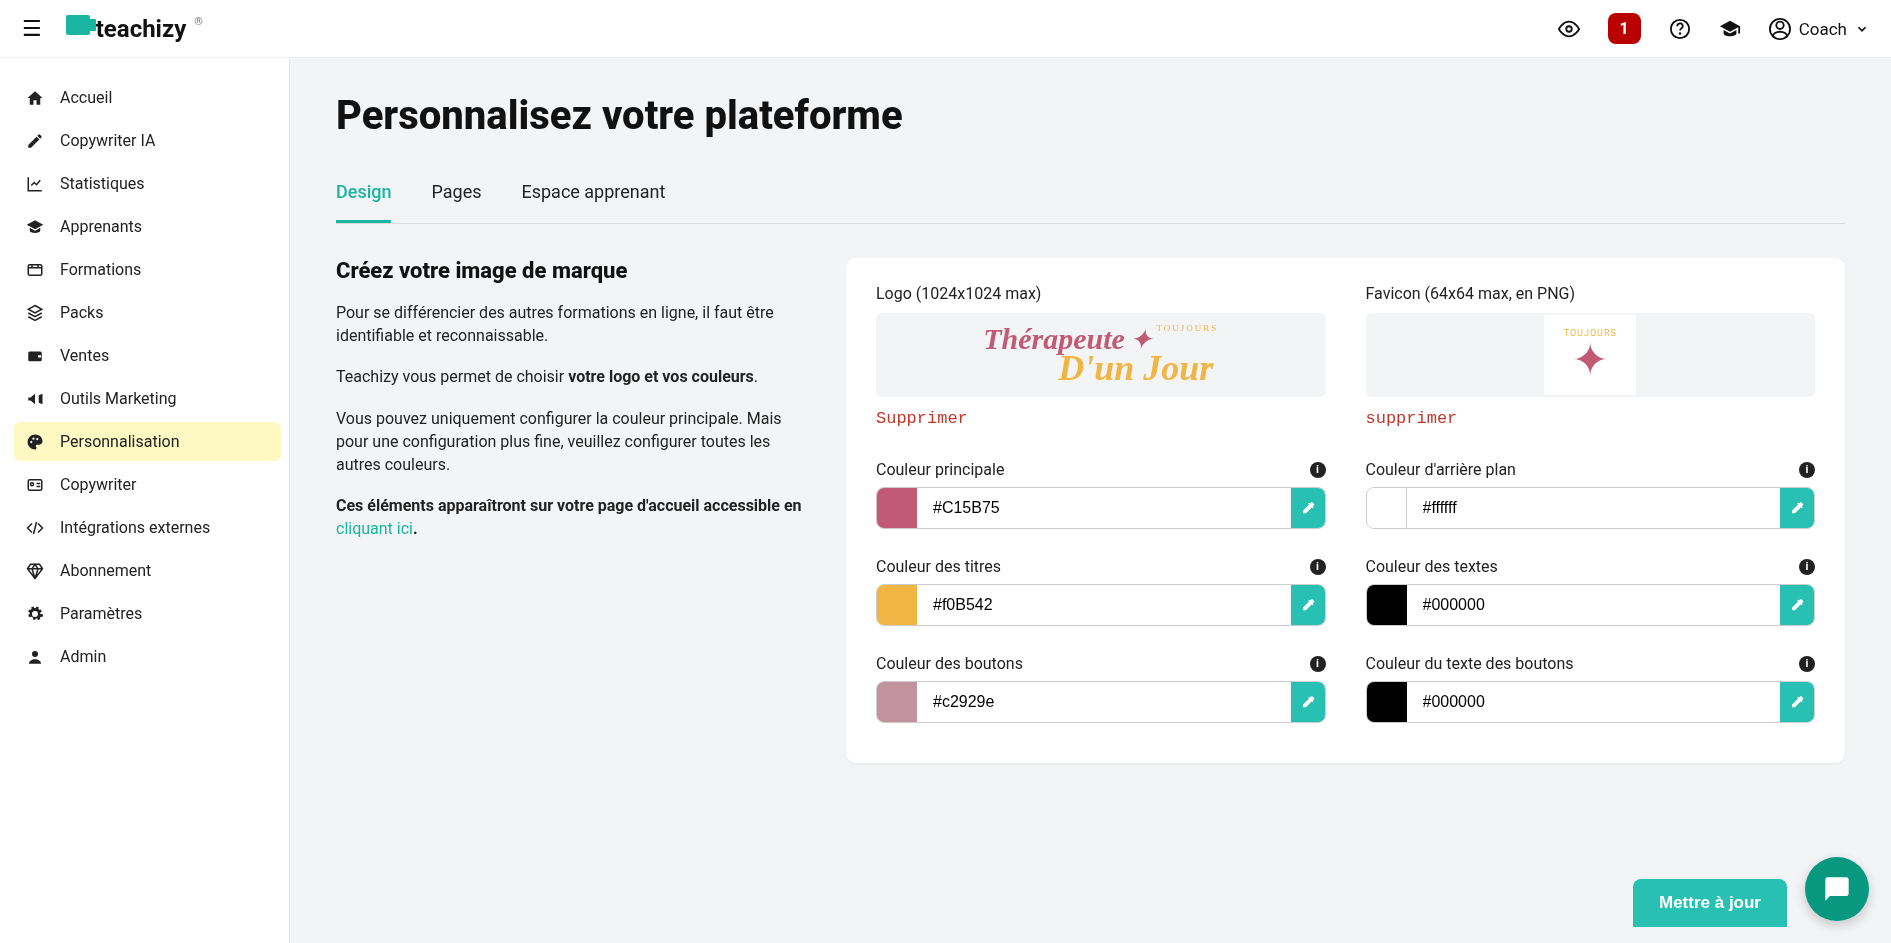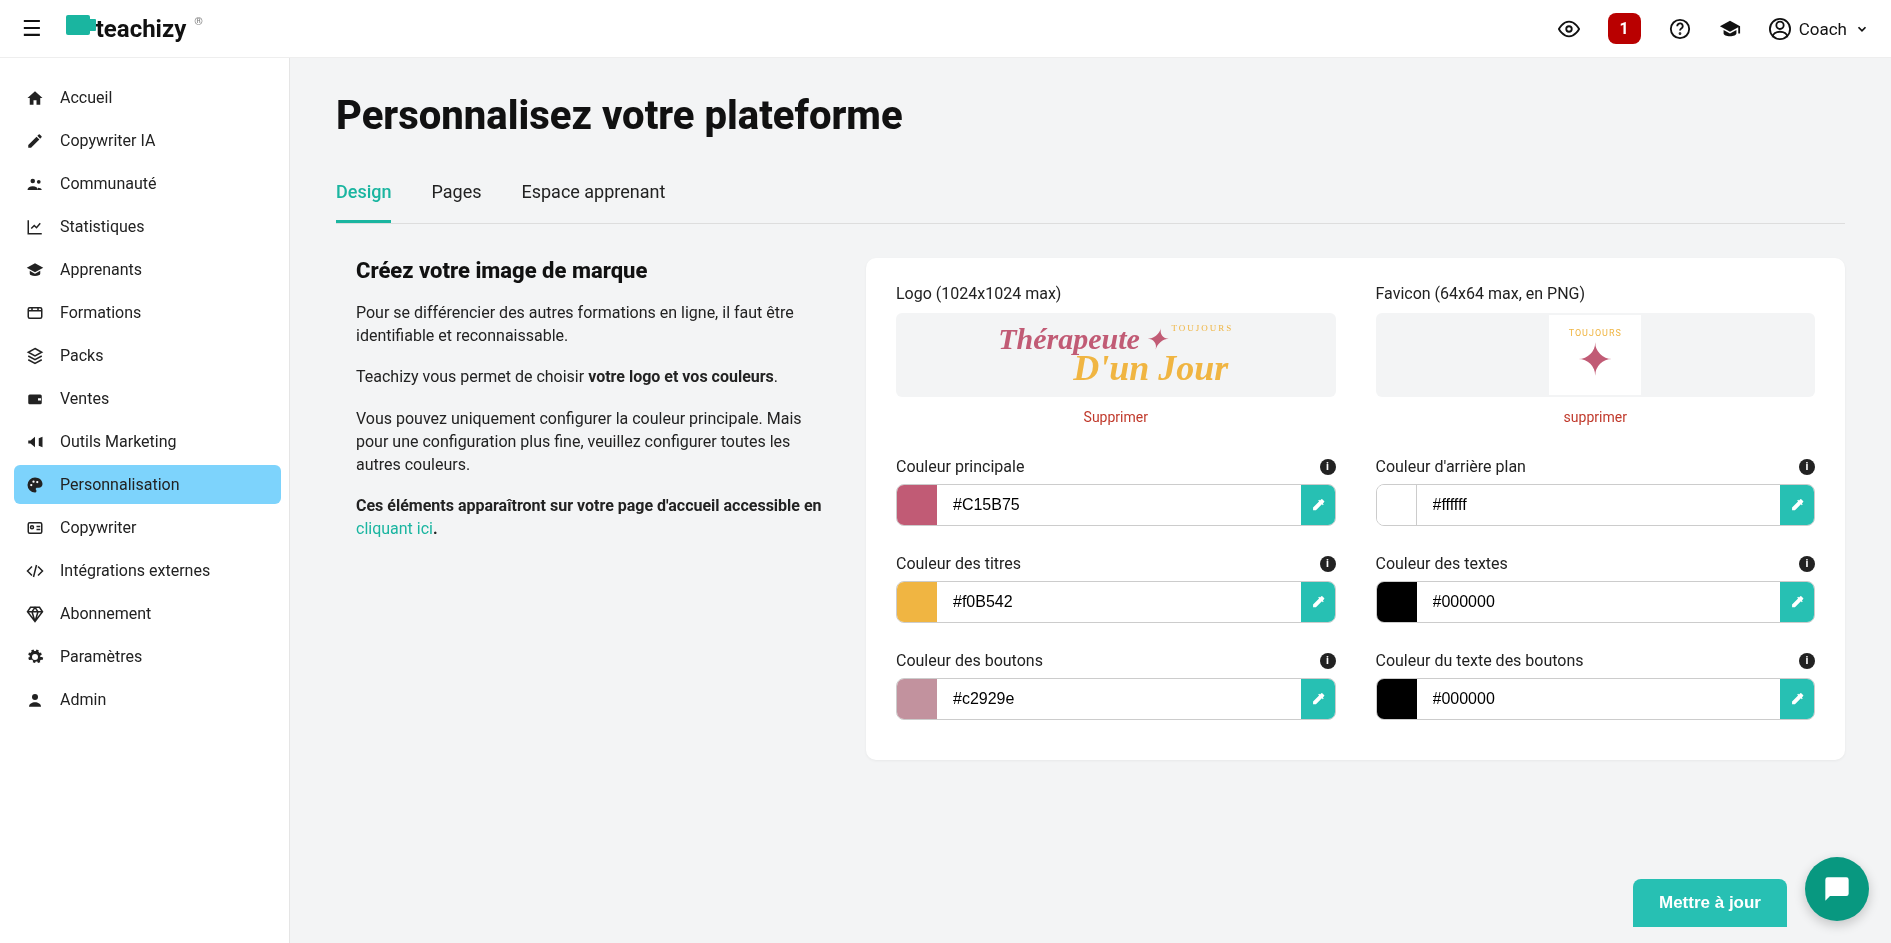--- a/index.html
+++ b/index.html
@@ -14,52 +14,52 @@
 .logo-tm { font-size: 11px; vertical-align: super; color: #888; margin-left: 2px; }
 .header-right { margin-left: auto; display: flex; align-items: center; gap: 28px; color: #111; }
 .header-icon { font-size: 20px; cursor: pointer; }
 .notif-badge { background: #b90000; color: #fff; border-radius: 8px; padding: 6px 12px; font-weight: 700; font-size: 16px; }
 .user-menu { display: flex; align-items: center; gap: 8px; cursor: pointer; font-size: 17px; }
 
 
 .layout { display: flex; height: calc(100% - 58px); }
 .sidebar { width: 290px; background: #fff; border-right: 1px solid #e5e5e5; padding: 20px 8px 14px 14px; overflow-y: auto; }
 .sidebar-item { display: flex; align-items: center; gap: 14px; padding: 10px 12px; border-radius: 6px; cursor: pointer; color: #222; font-size: 16px; margin-bottom: 4px; }
-.sidebar-item.active { background: #7dd3fc; }
+.sidebar-item.active { background: #fef9c3; }
 .sidebar-item .icon { width: 20px; text-align: center; font-size: 16px; color: #222; }
 
 
 .main { flex: 1; overflow-y: auto; padding: 34px 46px 64px 46px; }
 .page-title { font-size: 40px; font-weight: 800; color: #111; margin-bottom: 42px; }
 .tabs { display: flex; gap: 40px; border-bottom: 1px solid #ddd; margin-bottom: 34px; }
 .tab { padding: 0 0 18px 0; font-size: 18px; color: #222; cursor: pointer; }
 .tab.active { color: #1ab5a0; border-bottom: 3px solid #1ab5a0; font-weight: 500; }
 
 .content-row { display: flex; gap: 20px; }
-.left-col { width: 490px; padding-right: 20px; margin-left: 20px; }
+.left-col { width: 490px; padding-right: 20px; }
 .left-col h2 { font-size: 22px; font-weight: 800; color: #111; margin-bottom: 18px; }
 .left-col p { font-size: 16px; color: #222; line-height: 1.45; margin-bottom: 18px; }
 .left-col b { font-weight: 700; }
 .left-col a { color: #1ab5a0; text-decoration: none; }
 
 .card { flex: 1; background: #fff; border-radius: 10px; padding: 26px 30px 40px 30px; box-shadow: 0 1px 3px rgba(0,0,0,0.05); }
 .card-row { display: flex; gap: 40px; margin-bottom: 32px; }
 .card-col { flex: 1; display: flex; flex-direction: column; }
 .card-label { font-size: 16px; color: #222; margin-bottom: 10px; }
 .upload-preview { background: #f3f4f5; border-radius: 6px; height: 84px; display: flex; align-items: center; justify-content: center; margin-bottom: 12px; }
 .favicon-preview { background: #f3f4f5; border-radius: 6px; height: 84px; display: flex; align-items: center; justify-content: center; margin-bottom: 12px; }
 .logo-img { font-family: Georgia, serif; font-style: italic; text-align: center; line-height: 1; }
 .logo-line1 { color: #c15b75; font-size: 30px; font-weight: 600; display: inline; }
 .logo-line2 { color: #f0b542; font-size: 36px; font-weight: 700; display: block; margin-top: -4px; margin-left: 70px; }
 .logo-star { color: #c15b75; font-size: 28px; display: inline; }
 .logo-toujours { color: #f0b542; font-size: 9px; letter-spacing: 2px; display: inline; font-style: normal; vertical-align: top; }
 .favicon-box { width: 92px; height: 80px; background: #fff; display: flex; flex-direction: column; align-items: center; justify-content: center; }
 .favicon-star { color: #c15b75; font-size: 44px; line-height: 1; }
 .favicon-text { color: #f0b542; font-size: 9px; letter-spacing: 1px; }
-.delete-link { color: #c0392b; text-align: center; font-size: 14px; cursor: pointer; }
+.delete-link { color: #c0392b; font-size: 17px; cursor: pointer; font-family: Liberation Mono, monospace; }
 
 .field-label-row { display: flex; align-items: center; justify-content: space-between; margin-bottom: 8px; }
 .field-label { font-size: 16px; color: #222; }
 .info-icon { width: 16px; height: 16px; border-radius: 50%; background: #222; color: #fff; font-size: 11px; display: flex; align-items: center; justify-content: center; font-weight: bold; }
 .color-input-row { display: flex; border: 1px solid #ccc; border-radius: 8px; overflow: hidden; height: 42px; }
 .color-swatch { width: 40px; }
 .color-input { flex: 1; border: none; padding: 0 16px; font-size: 16px; outline: none; background: #fff; }
 .color-picker-btn { width: 34px; background: #27c0b3; display: flex; align-items: center; justify-content: center; color: #fff; cursor: pointer; }
 
 .colors-grid { display: grid; grid-template-columns: 1fr 1fr; gap: 28px 40px; }
@@ -130,30 +130,20 @@
       <div class="sidebar-item">
         <span class="icon">
           <svg width="18" height="18" viewBox="0 0 24 24" fill="#222">
             <path d="M3 17.25V21h3.75L17.8 9.94l-3.75-3.75L3 17.25zM20.7 7.04a1 1 0 000-1.41l-2.34-2.34a1 1 0 00-1.41 0l-1.83 1.83 3.75 3.75 1.83-1.83z"></path>
           </svg>
         </span>
         <span>Copywriter IA</span>
       </div>
       <div class="sidebar-item">
         <span class="icon">
-          <svg width="18" height="18" viewBox="0 0 24 24" fill="#222">
-            <circle cx="9" cy="8" r="3"></circle>
-            <circle cx="17" cy="9" r="2.5"></circle>
-            <path d="M2 20c0-3 3-5 7-5s7 2 7 5H2zm14-3c2 0 5 1 5 3h-5"></path>
-          </svg>
-        </span>
-        <span>Communauté</span>
-      </div>
-      <div class="sidebar-item">
-        <span class="icon">
           <svg width="18" height="18" viewBox="0 0 24 24" fill="none" stroke="#222" stroke-width="2">
             <path d="M3 3v18h18M7 14l4-4 3 3 5-6"></path>
           </svg>
         </span>
         <span>Statistiques</span>
       </div>
       <div class="sidebar-item">
         <span class="icon">
           <svg width="18" height="18" viewBox="0 0 24 24" fill="#222">
             <path d="M12 3L1 9l11 6 11-6-11-6zM5 13v4c0 1.7 3 3 7 3s7-1.3 7-3v-4l-7 4-7-4z"></path>

